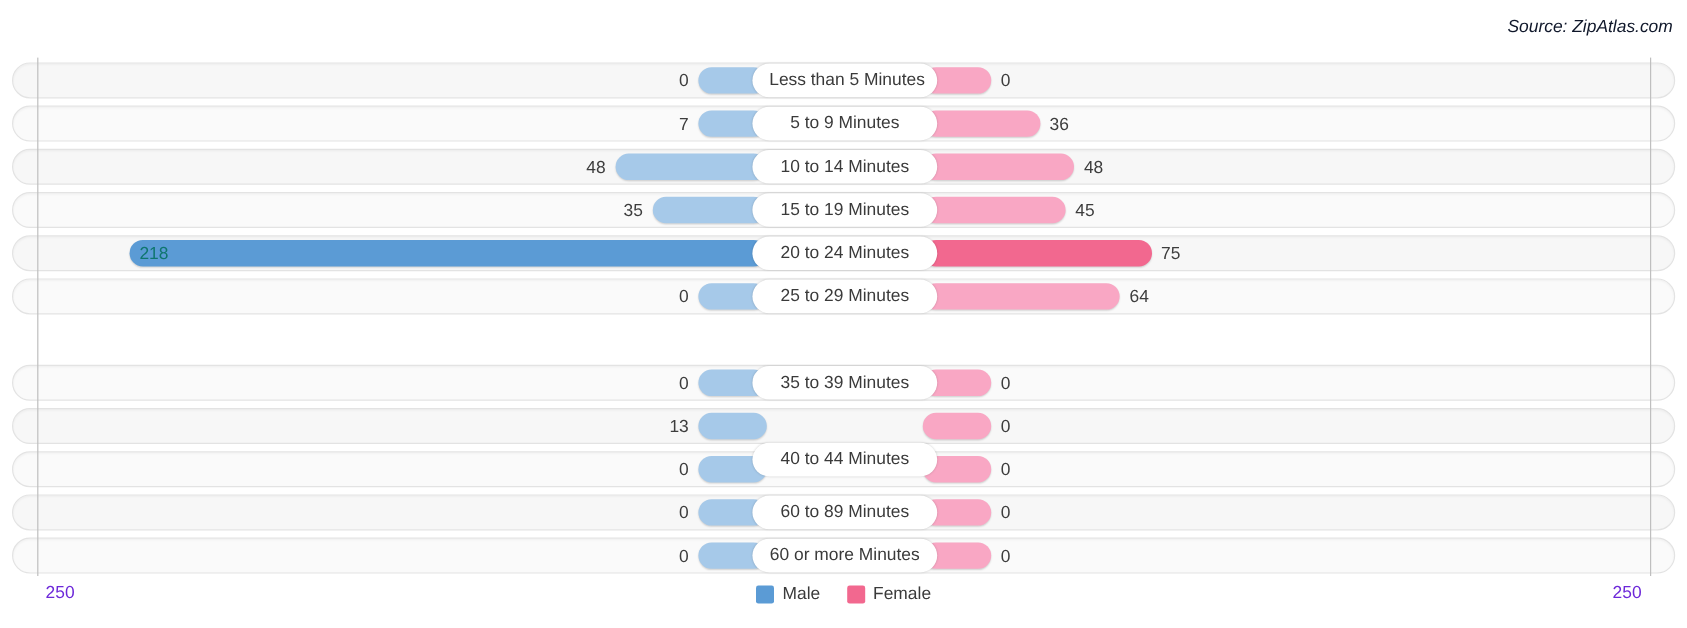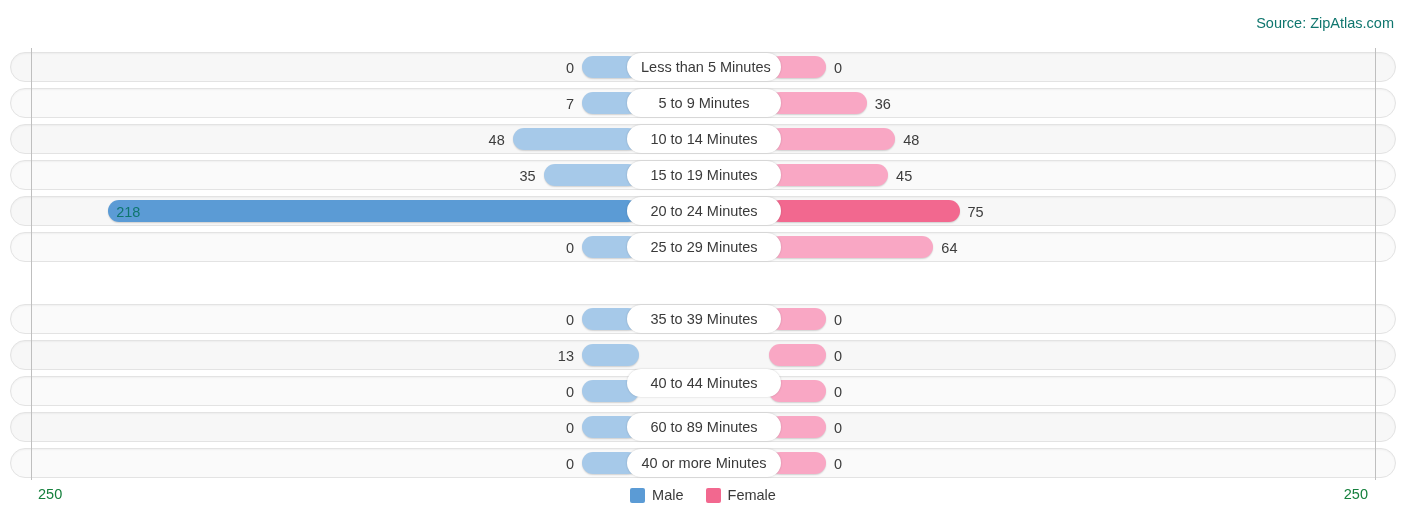--- a/index.html
+++ b/index.html
@@ -15,21 +15,21 @@
 
   
   .header{position:absolute;left:0;top:0;width:1406px;height:46px;}
   .chart-title{
     position:absolute;left:12px;top:11px;
     font-size:19.5px;letter-spacing:.2px;
     color:#3c3c3c;font-weight:400;white-space:nowrap;
   }
   .chart-source{
     position:absolute;right:12px;top:15px;
-    font-size:14.5px;color:#0f766e;white-space:nowrap;
+    font-size:14.5px;font-style:italic;color:#0f172a;white-space:nowrap;
   }
 
   
   .plot{position:absolute;left:0;top:48px;width:1406px;height:432px;}
 
   .axis-line{
     position:absolute;top:0;width:1px;height:432px;
     background:#bfbfbf;z-index:5;
   }
   .axis-left{left:31px;}
@@ -71,21 +71,21 @@
     font-size:14.5px;color:#3a3a3a;
     text-align:center;white-space:nowrap;
     padding:0 14px;
     z-index:4;
   }
 
   
   .footer{position:absolute;left:0;top:482px;width:1406px;height:41px;}
   .axis-end{
     position:absolute;top:4px;
-    font-size:14.5px;color:#15803d;white-space:nowrap;text-align:right;
+    font-size:14.5px;color:#6d28d9;white-space:nowrap;text-align:right;
   }
   .axis-end-left{left:38px;}
   .axis-end-right{right:38px;}
 
   .legend{
     position:absolute;left:0;top:5px;width:1406px;
     display:flex;justify-content:center;align-items:center;gap:22px;
   }
   .legend-item{display:flex;align-items:center;gap:7px;}
   .swatch{width:15px;height:15px;border-radius:2px;display:block;}
@@ -172,21 +172,21 @@
         <div class="bar bar-female" style="left: 758px; width: 57px;"></div>
         <div class="val val-male" style="left: 503px; width: 60px; top: 1px;">0</div>
         <div class="val val-female" style="left: 823px; width: 60px; top: 1px;">0</div>
         <div class="cat-pill" style="left: 616px; width: 126px; top: 0px;">60 to 89 Minutes</div>
       </div>
       <div class="row alt" style="top: 400px;">
         <div class="bar bar-male" style="left: 571px; width: 57px;"></div>
         <div class="bar bar-female" style="left: 758px; width: 57px;"></div>
         <div class="val val-male" style="left: 503px; width: 60px; top: 1px;">0</div>
         <div class="val val-female" style="left: 823px; width: 60px; top: 1px;">0</div>
-        <div class="cat-pill" style="left: 616px; width: 126px; top: 0px;">40 or more Minutes</div>
+        <div class="cat-pill" style="left: 616px; width: 126px; top: 0px;">60 or more Minutes</div>
       </div>
     </div>
 
   <div class="footer">
     <div class="axis-end axis-end-left">250</div>
     <div class="axis-end axis-end-right">250</div>
     <div class="legend">
       <div class="legend-item">
         <span class="swatch sw-male"></span>
         <span class="legend-label">Male</span>

